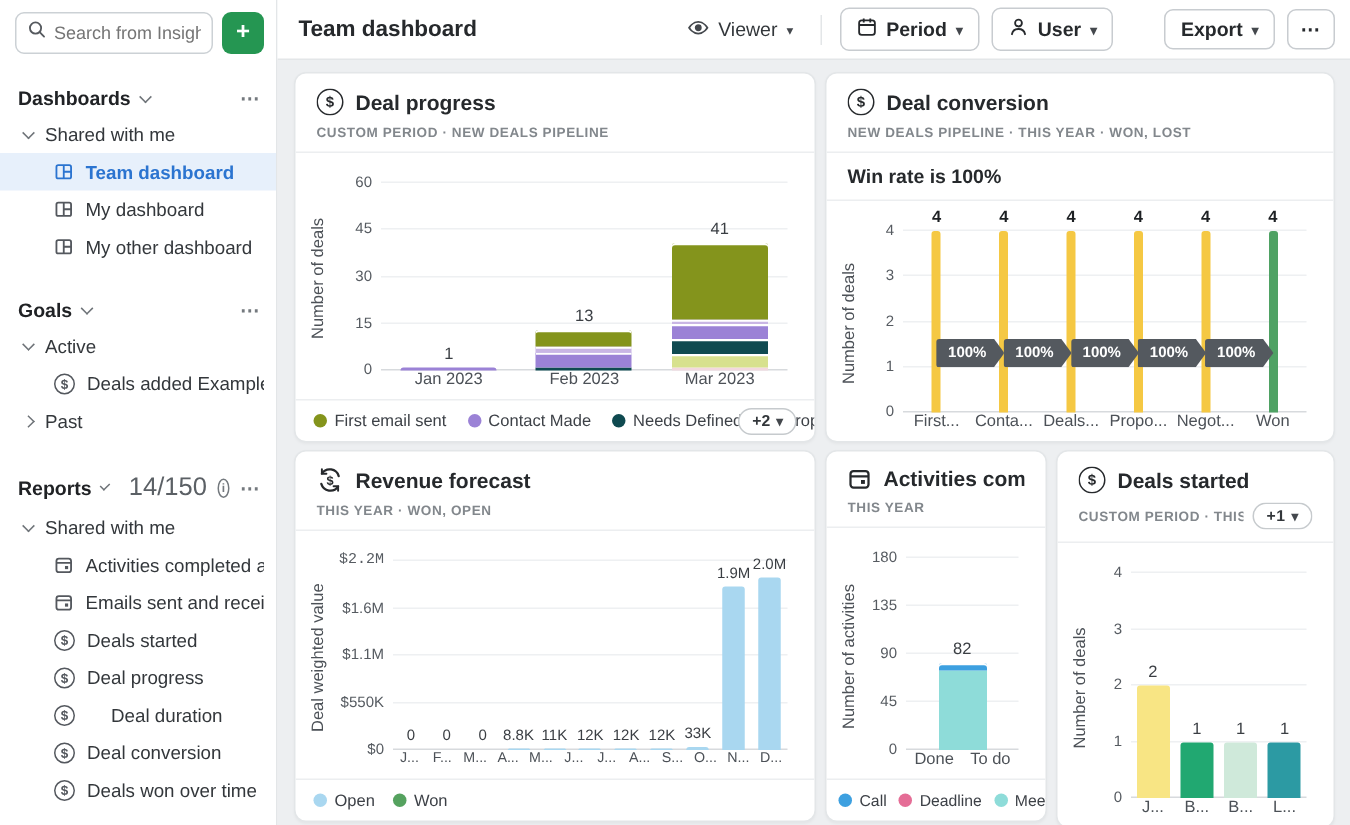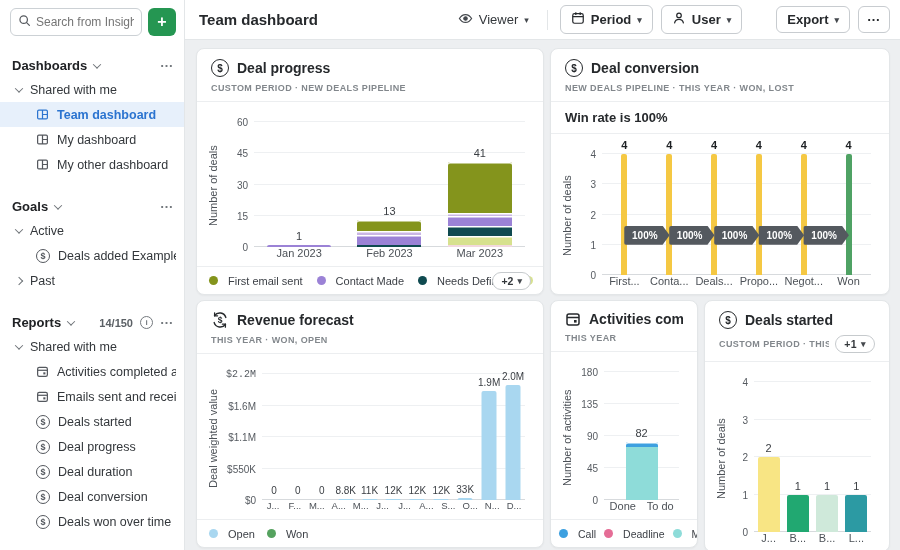--- a/index.html
+++ b/index.html
@@ -8,21 +8,21 @@
 
   
   .sidebar { position:absolute; left:0; top:0; width:185px; height:550px; background:#fff; border-right:1px solid #e3e6e8; padding:8px 8px 0 10px; overflow:hidden; }
   .search-row { display:flex; gap:6px; align-items:center; }
   .search-box { flex:1; display:flex; align-items:center; gap:5px; border:1px solid #ccd1d5; border-radius:6px; height:28px; padding:0 7px; background:#fff; }
   .search-box input { border:none; outline:none; width:100%; font-size:12px; color:#5b6065; font-family:inherit; background:transparent; }
   .add-btn { width:28px; height:28px; flex:none; background:#259652; color:#fff; border:none; border-radius:6px; font-size:16px; font-weight:bold; line-height:1; cursor:pointer; display:flex; align-items:center; justify-content:center; }
   .sb-section { margin-top:18px; }
   .sb-head { display:flex; align-items:center; gap:7px; padding:4px 2px; font-size:13px; font-weight:bold; color:#202225; }
   .sb-head .spacer { flex:1; }
-  .sb-count { font-size:11px; font-weight:bold; color:#5b6065; }
+  .sb-count { font-size:17px; font-weight:normal; color:#5b6065; }
   .dots { color:#74797e; font-size:13px; letter-spacing:1px; cursor:pointer; line-height:1; }
   .info-ic { width:13px; height:13px; border:1.2px solid #74797e; border-radius:50%; color:#74797e; font-size:8px; font-style:normal; display:inline-flex; align-items:center; justify-content:center; font-weight:bold; }
   .chev { display:inline-block; width:6px; height:6px; border-right:1.6px solid #6e7378; border-bottom:1.6px solid #6e7378; transform:rotate(45deg) translate(-1px,-1px); }
   .chev.right { transform:rotate(-45deg); }
   .sb-row { display:flex; align-items:center; gap:8px; height:25px; font-size:12.5px; color:#33373b; padding-left:4px; cursor:pointer; white-space:nowrap; overflow:hidden; }
   .sb-group { padding-left:6px; color:#33373b; }
   .sb-child { padding-left:26px; }
   .sb-child .ic { color:#54585e; flex:none; display:inline-flex; }
   .sb-child.active { background:#e7f0fb; color:#2b74d0; font-weight:bold; margin-left:-10px; padding-left:36px; margin-right:-8px; }
   .sb-child.active .ic { color:#2b74d0; }
@@ -44,21 +44,21 @@
   .card { position:absolute; background:#fff; border:1px solid #e3e6e8; border-radius:8px; box-shadow:0 1px 2px rgba(0,0,0,.04); display:flex; flex-direction:column; overflow:hidden; }
   .card-header { padding:10px 14px 8px; border-bottom:1px solid #eceef0; flex:none; }
   .card-title { display:flex; align-items:center; gap:8px; font-size:14px; font-weight:bold; white-space:nowrap; overflow:hidden; }
   .hd-ic { flex:none; display:inline-flex; color:#26292c; }
   .ic-dollar-lg { width:18px; height:18px; border:1.6px solid #26292c; border-radius:50%; font-size:10px; font-weight:bold; display:inline-flex; align-items:center; justify-content:center; }
   .card-sub { margin-top:6px; font-size:9px; font-weight:bold; letter-spacing:.4px; color:#82878c; display:flex; align-items:center; gap:6px; white-space:nowrap; overflow:hidden; }
   .pill { display:inline-flex; align-items:center; gap:4px; border:1px solid #c6cacd; border-radius:999px; padding:2px 8px; font-size:10.5px; font-weight:bold; color:#33373b; background:#fff; cursor:pointer; flex:none; }
   .winrate { padding:8px 14px; font-size:13px; font-weight:bold; border-bottom:1px solid #eceef0; flex:none; }
   .card-body { flex:1; display:flex; padding:4px 10px 0 8px; min-height:0; position:relative; }
   .card-footer { border-top:1px solid #eceef0; padding:0 12px; height:28px; flex:none; display:flex; align-items:center; gap:14px; font-size:11px; color:#3d4147; overflow:hidden; }
-  .leg { display:flex; align-items:center; gap:10px; cursor:pointer; white-space:nowrap; }
+  .leg { display:flex; align-items:center; gap:5px; cursor:pointer; white-space:nowrap; }
   .leg-dot { width:9px; height:9px; border-radius:50%; flex:none; }
   .leg.clip span.leg-label { max-width:34px; overflow:hidden; display:inline-block; }
   .footer-pill { margin-left:auto; }
 
   
   .chart { flex:1; display:flex; min-width:0; }
   .ylab { writing-mode:vertical-rl; transform:rotate(180deg); font-size:11px; color:#4c5157; display:flex; align-items:center; justify-content:center; width:15px; flex:none; }
   .cmain { flex:1; display:flex; flex-direction:column; min-width:0; }
   .plot { flex:1; position:relative; margin-top:16px; margin-right:8px; }
   .xrow { height:19px; flex:none; display:flex; margin-right:8px; }
@@ -197,21 +197,21 @@
         <div class="sb-child sb-row">
           <span class="ic ic-dollar">$</span>
           <span style="overflow: hidden; white-space: nowrap;">Deals started</span>
         </div>
         <div class="sb-child sb-row">
           <span class="ic ic-dollar">$</span>
           <span style="overflow: hidden; white-space: nowrap;">Deal progress</span>
         </div>
         <div class="sb-child sb-row">
           <span class="ic ic-dollar">$</span>
-          <span style="overflow: hidden; white-space: nowrap;">Deal duration</span>
+          <span style="overflow: hidden; white-space: nowrap; margin-left: 16px;">Deal duration</span>
         </div>
         <div class="sb-child sb-row">
           <span class="ic ic-dollar">$</span>
           <span style="overflow: hidden; white-space: nowrap;">Deal conversion</span>
         </div>
         <div class="sb-child sb-row">
           <span class="ic ic-dollar">$</span>
           <span style="overflow: hidden; white-space: nowrap;">Deals won over time</span>
         </div>
       </div>

